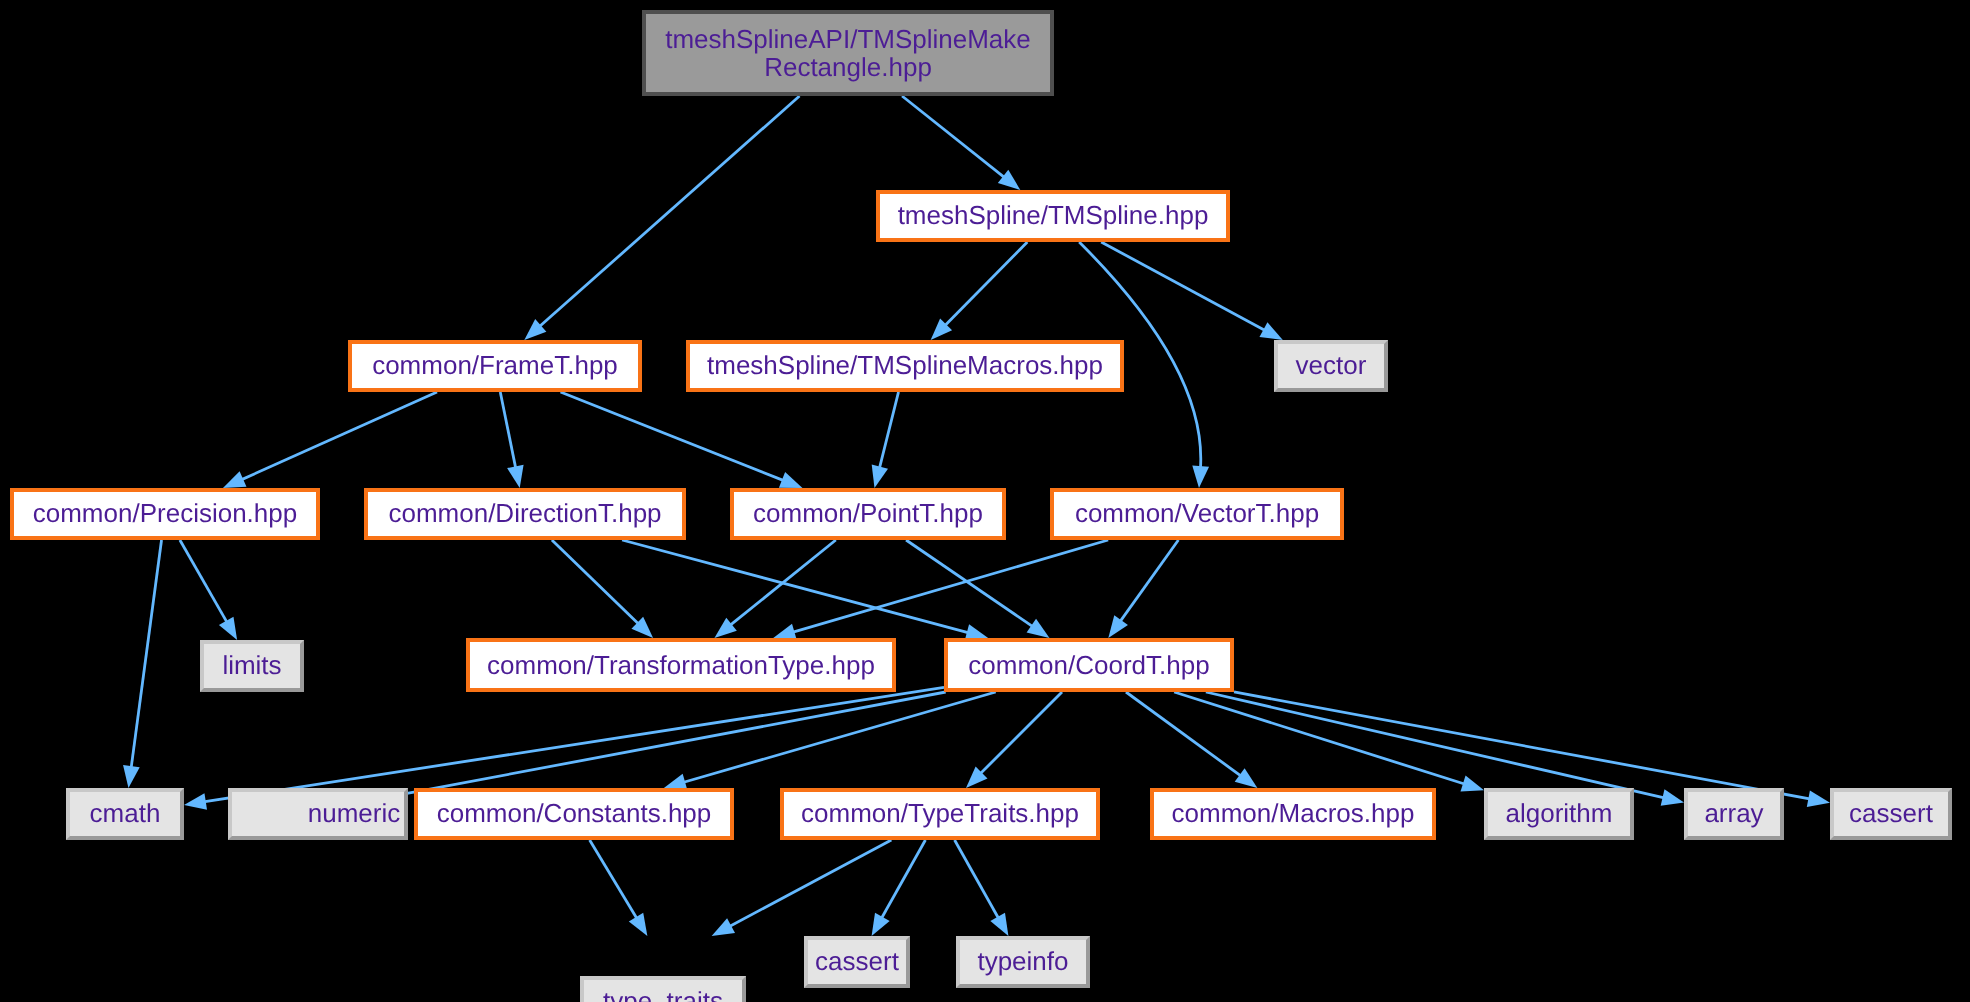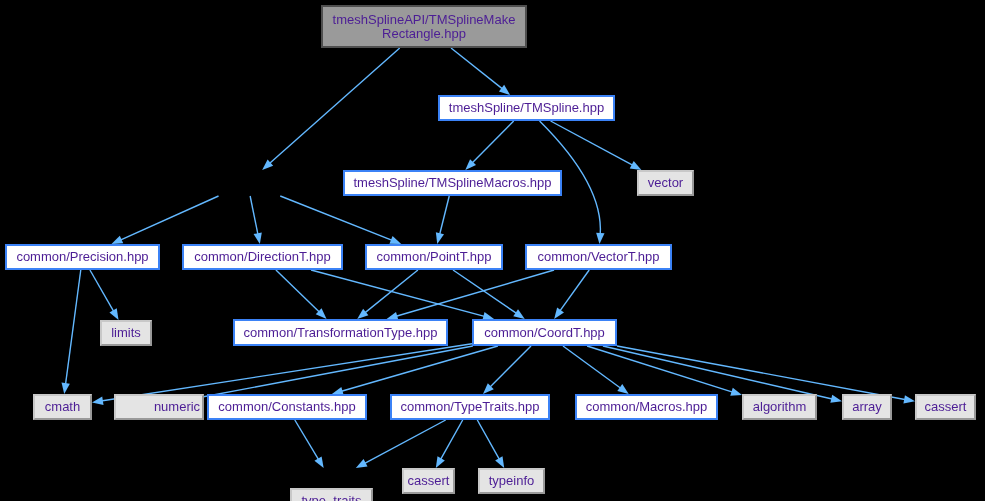--- a/index.html
+++ b/index.html
@@ -15,21 +15,21 @@
   .node{
     position:absolute;
     box-sizing:border-box;
     display:flex;align-items:center;justify-content:center;
     text-align:center;
     font-size:13px;line-height:14px;
     color:#4c1d95;
     white-space:pre-line;
     cursor:default;
   }
-  .node.header{background:#fff;border:2px solid #3b82f6;}
+  .node.header{background:#fff;border:2px solid #f97316;}
   .node.system{background:#e4e4e4;border:2px solid #999;
     border-top-color:#c8c8c8;border-left-color:#c8c8c8;}
   .node.root{background:#9a9a9a;border:2px solid #4f4f4f;}
   .edge-path{fill:none;stroke-width:1.4px;}
 </style>
 </head>
 <body>
 
 <div id="stage" style="background: rgb(0, 0, 0);">
   <svg id="edge-layer" xmlns="http://www.w3.org/2000/svg" viewBox="0 0 985 501">
@@ -89,20 +89,21 @@
       <polygon points="355.8310810810811,468 363.55383598427727,459.1118586473234 367.51232897333205,466.52065971467596" fill="#63b8ff"></polygon>
       <path d="M 462.7094594594595 420 L 440.1928152846061 460.1501606973288" class="edge-path" stroke="#63b8ff"></path>
       <polygon points="435.7905405405405,468 437.5078402198186,456.35135708283786 444.8343569023117,460.4601468439658" fill="#63b8ff"></polygon>
       <path d="M 477.2905405405405 420 L 499.8071847153939 460.1501606973288" class="edge-path" stroke="#63b8ff"></path>
       <polygon points="504.2094594594595,468 495.1656430976883,460.4601468439658 502.4921597801814,456.35135708283786" fill="#63b8ff"></polygon>
     </svg>
   <div id="node-layer">
       <div class="node root" style="left: 321px; top: 5px; width: 206px; height: 43px;">tmeshSplineAPI/TMSplineMake
 Rectangle.hpp</div>
       <div class="node header" style="left: 438px; top: 95px; width: 177px; height: 26px;">tmeshSpline/TMSpline.hpp</div>
+      <div class="node header" style="left: 174px; top: 170px; width: 147px; height: 26px;">common/FrameT.hpp</div>
       <div class="node header" style="left: 343px; top: 170px; width: 219px; height: 26px;">tmeshSpline/TMSplineMacros.hpp</div>
       <div class="node system" style="left: 637px; top: 170px; width: 57px; height: 26px;">vector</div>
       <div class="node header" style="left: 182px; top: 244px; width: 161px; height: 26px;">common/DirectionT.hpp</div>
       <div class="node header" style="left: 5px; top: 244px; width: 155px; height: 26px;">common/Precision.hpp</div>
       <div class="node header" style="left: 365px; top: 244px; width: 138px; height: 26px;">common/PointT.hpp</div>
       <div class="node header" style="left: 525px; top: 244px; width: 147px; height: 26px;">common/VectorT.hpp</div>
       <div class="node system" style="left: 100px; top: 320px; width: 52px; height: 26px;">limits</div>
       <div class="node header" style="left: 233px; top: 319px; width: 215px; height: 27px;">common/TransformationType.hpp</div>
       <div class="node header" style="left: 472px; top: 319px; width: 145px; height: 27px;">common/CoordT.hpp</div>
       <div class="node system" style="left: 33px; top: 394px; width: 59px; height: 26px;">cmath</div>

